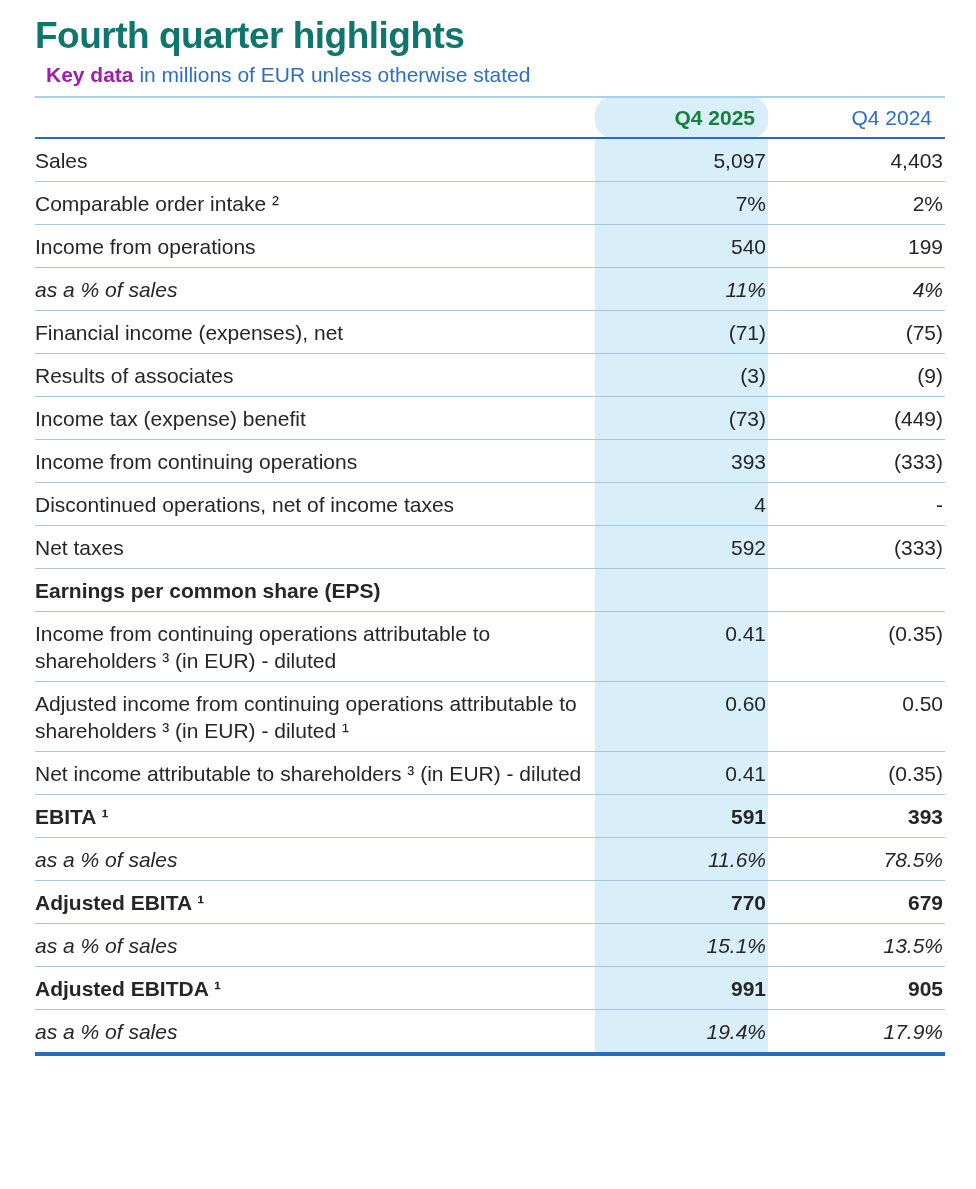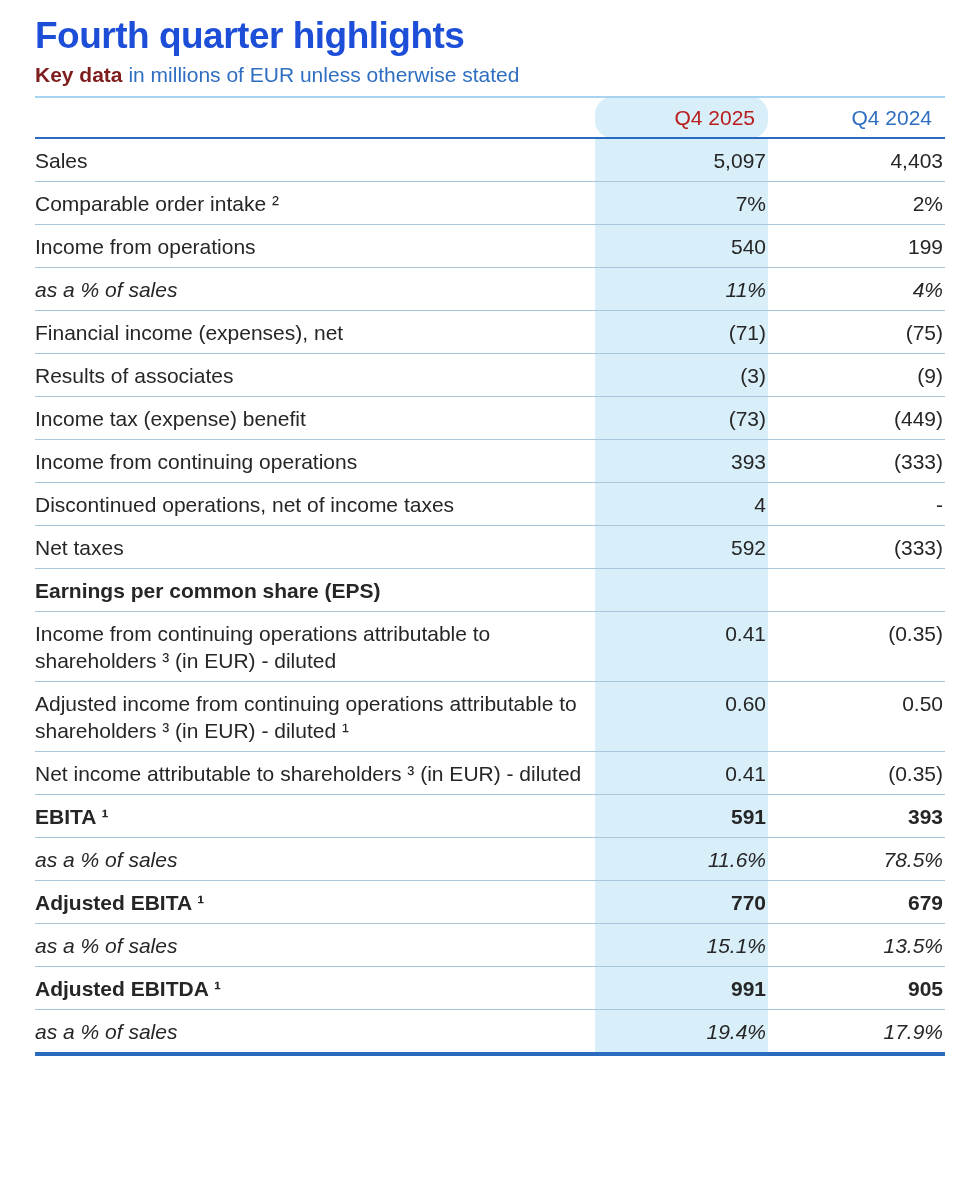--- a/index.html
+++ b/index.html
@@ -14,30 +14,30 @@
     box-sizing: border-box;
     background: #ffffff;
     padding: 14px 31px 0 35px;
     overflow: hidden;
   }
   .page-title {
     margin: 0;
     font-size: 37px;
     line-height: 1.2;
     font-weight: 700;
-    color: #1d4ed8;
+    color: #0f766e;
     letter-spacing: -0.5px;
   }
   .page-subtitle {
     margin: 3px 0 8px 0;
     font-size: 21px;
     line-height: 27px;
     color: #2f6ec0;
   }
-  .page-subtitle .sub-bold { font-weight: 700; color: #7f1d1d; }
+  .page-subtitle .sub-bold { font-weight: 700; color: #a21caf; margin-left: 11px; }
 
   table.keydata {
     width: 910px;
     border-collapse: collapse;
     table-layout: fixed;
     font-size: 21px;
     color: #262626;
   }
   col.c-label   { width: 560px; }
   col.c-val2025 { width: 173px; }
@@ -46,21 +46,21 @@
   thead tr {
     border-top: 2px solid #a8d3ee;
     border-bottom: 2px solid #2a6bbf;
   }
   thead th {
     padding: 8px 13px 7px 0;
     text-align: right;
     font-size: 21px;
     vertical-align: middle;
   }
-  th.h2025 { font-weight: 400; color: #b91c1c; border-radius: 17px; }
+  th.h2025 { font-weight: 700; color: #15803d; border-radius: 17px; }
   th.h2024 { font-weight: 400; color: #2f6ec0; }
 
   tbody td {
     padding: 8px 0 7px 0;
     line-height: 27px;
     vertical-align: top;
     border-bottom: 1.5px solid #a9c7db;
   }
   tbody tr:last-child td { border-bottom: 4px solid #2a6bbf; }
 

